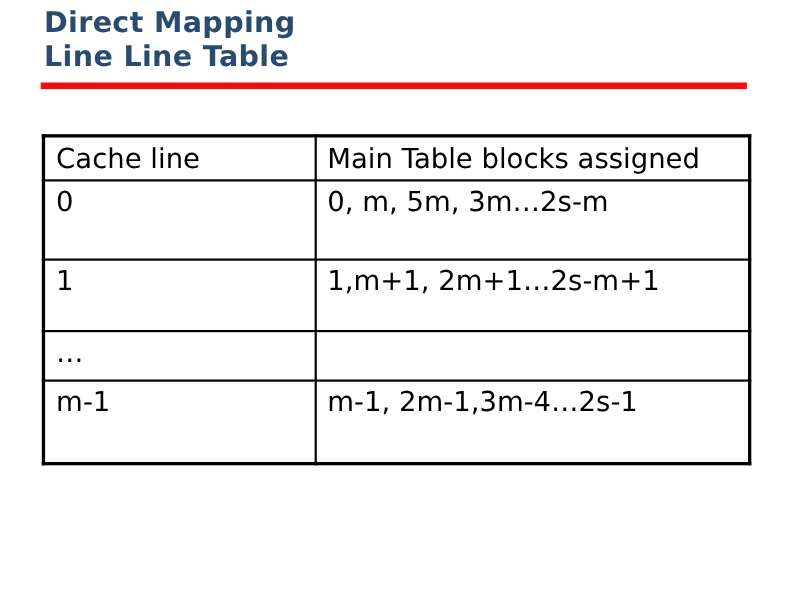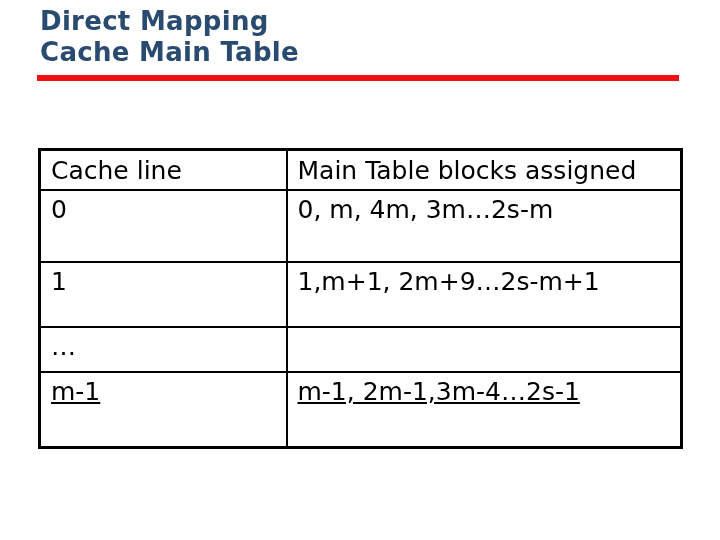--- a/index.html
+++ b/index.html
@@ -39,72 +39,71 @@
     background: var(--rule-color, #EE1111);
   }
   table.cache-table {
     position: absolute;
     left: 38px;
     top: 122px;
     width: 642px;
     border-collapse: collapse;
     table-layout: fixed;
     border: 3px solid var(--table-border-color, #000000);
-    margin-top: 26px;
   }
   table.cache-table col.c1 { width: 247px; }
   table.cache-table col.c2 { width: 395px; }
   table.cache-table th,
   table.cache-table td {
     border: 2px solid var(--table-border-color, #000000);
     font-size: 25px;
     font-weight: normal;
     text-align: left;
     vertical-align: top;
     padding: 4px 6px 0 10px;
     white-space: nowrap;
     overflow: hidden;
   }
   tr.r-head th { height: 38px; vertical-align: middle; padding-top: 0; }
   tr.r0 td { height: 66px; }
   tr.r1 td { height: 59px; }
   tr.r2 td { height: 39px; }
-  tr.r3 td { height: 69px; text-decoration: underline; }
+  tr.r3 td { height: 69px; }
 </style>
 </head>
 <body>
 
 <div class="slide">
 
   <h1 class="title">
     <span>Direct Mapping</span><br>
-    <span>Cache Main Table</span>
+    <span>Line Line Table</span>
   </h1>
 
   <div class="rule"></div>
 
   <table class="cache-table">
     <colgroup>
       <col class="c1">
       <col class="c2">
     </colgroup>
     <thead>
       <tr class="r-head">
         <th>Cache line</th>
         <th>Main Table blocks assigned</th>
       </tr>
     </thead>
     <tbody>
       <tr class="r0">
         <td>0</td>
-        <td>0, m, 4m, 3m…2s-m</td>
+        <td>0, m, 5m, 3m…2s-m</td>
       </tr>
       <tr class="r1">
         <td>1</td>
-        <td>1,m+1, 2m+9…2s-m+1</td>
+        <td>1,m+1, 2m+1…2s-m+1</td>
       </tr>
       <tr class="r2">
         <td>…</td>
         <td></td>
       </tr>
       <tr class="r3">
         <td>m-1</td>
         <td>m-1, 2m-1,3m-4…2s-1</td>
       </tr>
     </tbody>

